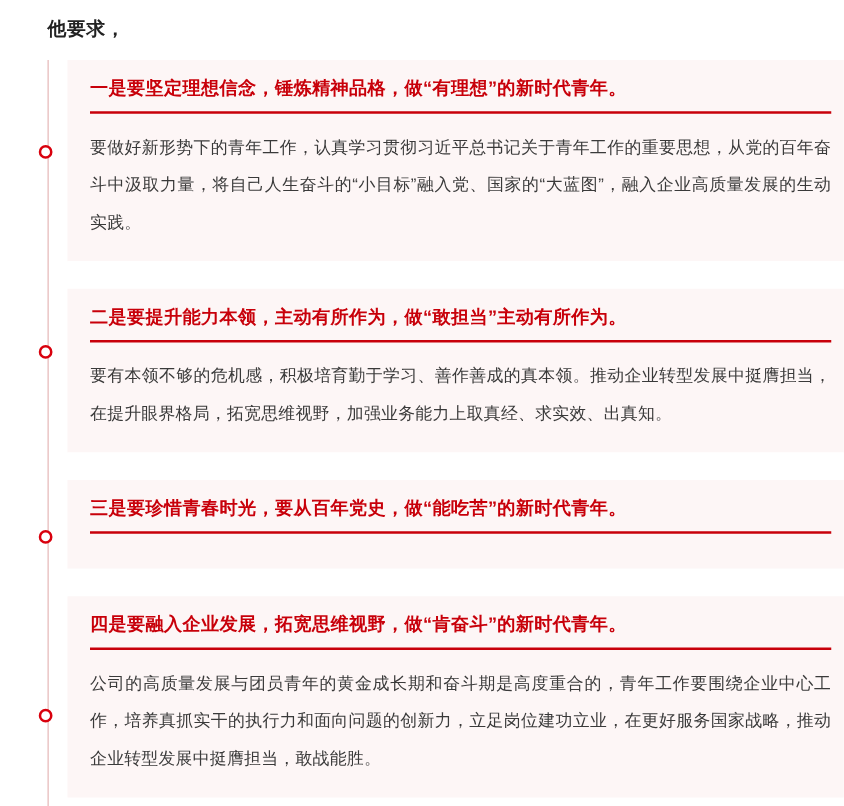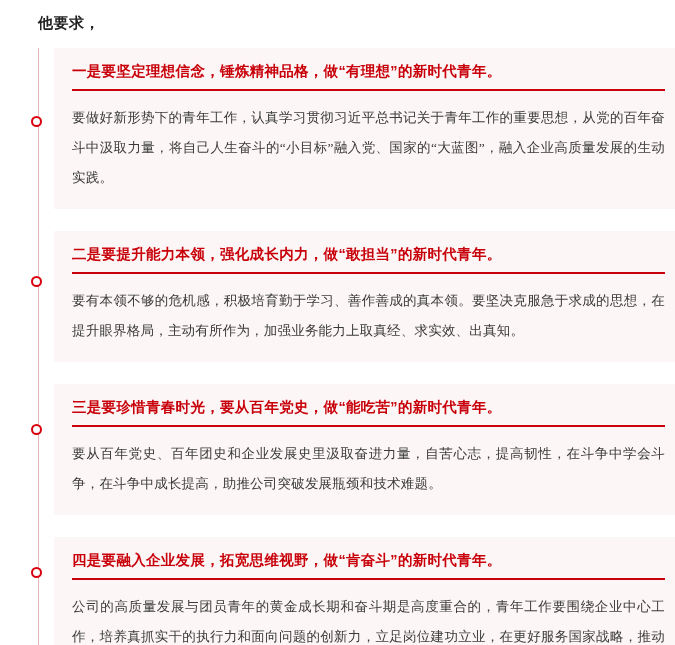--- a/index.html
+++ b/index.html
@@ -69,21 +69,20 @@
     margin-bottom: 12px;
     letter-spacing: 0.3px;
   }
   .sec-body {
     color: #3a3a3a;
     font-size: 13.5px;
     line-height: 30px;
     text-align: justify;
     text-justify: inter-ideograph;
     letter-spacing: 0.2px;
-    font-family: Liberation Serif, serif;
   }
   .gap {
     height: 22px;
     background: #ffffff;
   }
 </style>
 </head>
 <body>
 
 <div class="page">
@@ -100,29 +99,28 @@
   <div class="sections">
 
     <div class="section">
       <div class="sec-title">一是要坚定理想信念，锤炼精神品格，做“有理想”的新时代青年。</div>
       <div class="sec-body">要做好新形势下的青年工作，认真学习贯彻习近平总书记关于青年工作的重要思想，从党的百年奋斗中汲取力量，将自己人生奋斗的“小目标”融入党、国家的“大蓝图”，融入企业高质量发展的生动实践。</div>
     </div>
 
     <div class="gap"></div>
 
     <div class="section">
-      <div class="sec-title">二是要提升能力本领，强化成长内力，做“敢担当”的新时代青年。</div>
-      <div class="sec-body">要有本领不够的危机感，积极培育勤于学习、善作善成的真本领。要坚决克服急于求成的思想，在提升眼界格局，主动有所作为，加强业务能力上取真经、求实效、出真知。</div>
+      <div class="sec-title">二是要提升能力本领，主动有所作为，做“敢担当”主动有所作为。</div>
+      <div class="sec-body">要有本领不够的危机感，积极培育勤于学习、善作善成的真本领。推动企业转型发展中挺膺担当，在提升眼界格局，拓宽思维视野，加强业务能力上取真经、求实效、出真知。</div>
     </div>
 
     <div class="gap"></div>
 
     <div class="section">
       <div class="sec-title">三是要珍惜青春时光，要从百年党史，做“能吃苦”的新时代青年。</div>
-      <div class="sec-body">要从百年党史、百年团史和企业发展史里汲取奋进力量，自苦心志，提高韧性，在斗争中学会斗争，在斗争中成长提高，助推公司突破发展瓶颈和技术难题。</div>
     </div>
 
     <div class="gap"></div>
 
     <div class="section">
       <div class="sec-title">四是要融入企业发展，拓宽思维视野，做“肯奋斗”的新时代青年。</div>
       <div class="sec-body">公司的高质量发展与团员青年的黄金成长期和奋斗期是高度重合的，青年工作要围绕企业中心工作，培养真抓实干的执行力和面向问题的创新力，立足岗位建功立业，在更好服务国家战略，推动企业转型发展中挺膺担当，敢战能胜。</div>
     </div>
 
   </div>

